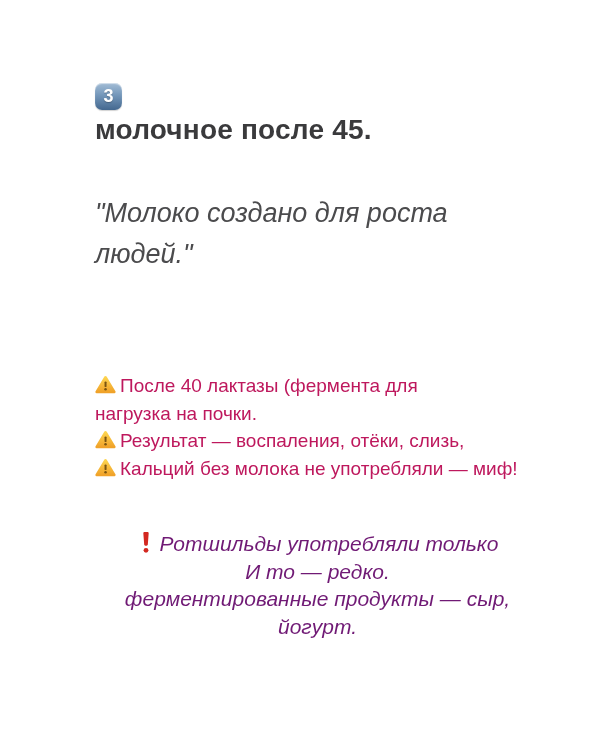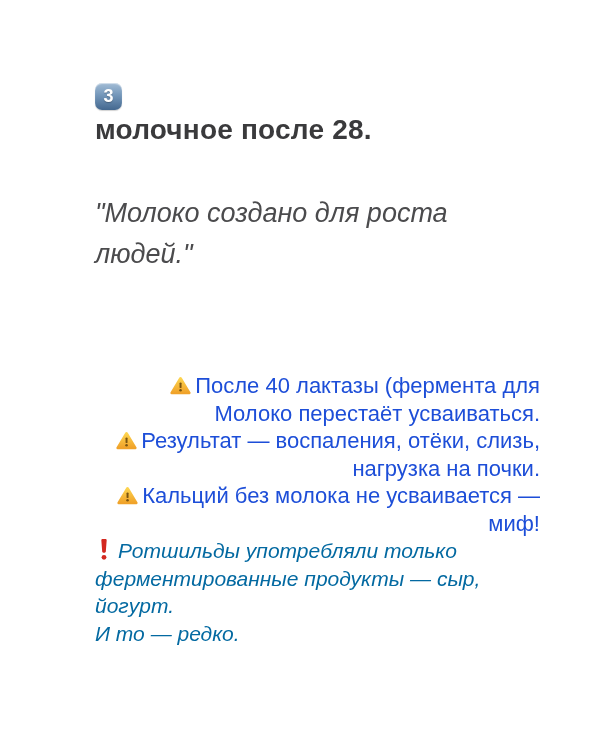--- a/index.html
+++ b/index.html
@@ -55,61 +55,62 @@
     line-height: 41px;
     font-style: italic;
     font-weight: 400;
     color: #4b4b4d;
   }
   .quote-line { display: block; }
 
   
   .warnings {
     margin-top: 97px;
-    font-size: 22px;
+    font-size: 19px;
     line-height: 27.5px;
-    color: #1d4ed8;
-    text-align: right;
+    color: #be185d;
   }
   .warn-item { margin: 0; }
   .w-line { display: block; }
   .warn-icon {
     display: inline-block;
     width: 21px;
     height: 19px;
     vertical-align: -2px;
     margin-right: 4px;
   }
 
   
   .note {
+    margin-top: 48px;
     font-size: 21px;
     line-height: 27.5px;
     font-style: italic;
-    color: #0369a1;
+    color: #701a75;
+    text-align: center;
   }
   .n-line { display: block; }
   .red-excl-icon {
     display: inline-block;
     width: 10px;
     height: 21px;
     vertical-align: -2px;
     margin: 0 9px 0 4px;
   }
 </style>
 </head>
 <body>
 
 <div class="page">
 
   <h1 class="title">
     <span class="title-line">
       <span class="keycap"><span class="keycap-digit">3</span></span>
     </span>
-    <span class="title-line">молочное после 28.</span>
+    <span class="title-line">молочное после 45.</span>
   </h1>
 
   <blockquote class="quote">
     <span class="quote-line">"Молоко создано для роста</span>
     <span class="quote-line">людей."</span>
   </blockquote>
 
   <div class="warnings">
 
     <p class="warn-item">
@@ -117,44 +118,43 @@
           <defs>
             <linearGradient id="wg1" x1="0" y1="0" x2="0" y2="1">
               <stop offset="0" stop-color="#fdd44f"></stop>
                 <stop offset="1" stop-color="#f0a229"></stop>
             </linearGradient>
           </defs>
           <path d="M12 2.6 L22.2 19.6 H1.8 Z" fill="url(#wg1)" stroke="url(#wg1)" stroke-width="3" stroke-linejoin="round"></path>
           <rect x="10.9" y="7.4" width="2.3" height="6.6" rx="1.1" fill="#7a5410"></rect>
           <circle cx="12.05" cy="16.6" r="1.45" fill="#7a5410"></circle>
         </svg><span>После 40 лактазы (фермента для</span></span>
-      <span class="w-line">Молоко перестаёт усваиваться.</span>
+    </p>
+
+    <p class="warn-item">
+      <span class="w-line">нагрузка на почки.</span>
+      <span class="w-line"><svg class="warn-icon" viewBox="0 0 24 22" xmlns="http://www.w3.org/2000/svg">
+          <path d="M12 2.6 L22.2 19.6 H1.8 Z" fill="url(#wg1)" stroke="url(#wg1)" stroke-width="3" stroke-linejoin="round"></path>
+          <rect x="10.9" y="7.4" width="2.3" height="6.6" rx="1.1" fill="#7a5410"></rect>
+          <circle cx="12.05" cy="16.6" r="1.45" fill="#7a5410"></circle>
+        </svg><span>Результат — воспаления, отёки, слизь,</span></span>
     </p>
 
     <p class="warn-item">
       <span class="w-line"><svg class="warn-icon" viewBox="0 0 24 22" xmlns="http://www.w3.org/2000/svg">
           <path d="M12 2.6 L22.2 19.6 H1.8 Z" fill="url(#wg1)" stroke="url(#wg1)" stroke-width="3" stroke-linejoin="round"></path>
           <rect x="10.9" y="7.4" width="2.3" height="6.6" rx="1.1" fill="#7a5410"></rect>
           <circle cx="12.05" cy="16.6" r="1.45" fill="#7a5410"></circle>
-        </svg><span>Результат — воспаления, отёки, слизь,</span></span>
-      <span class="w-line">нагрузка на почки.</span>
-    </p>
-
-    <p class="warn-item">
-      <span class="w-line"><svg class="warn-icon" viewBox="0 0 24 22" xmlns="http://www.w3.org/2000/svg">
-          <path d="M12 2.6 L22.2 19.6 H1.8 Z" fill="url(#wg1)" stroke="url(#wg1)" stroke-width="3" stroke-linejoin="round"></path>
-          <rect x="10.9" y="7.4" width="2.3" height="6.6" rx="1.1" fill="#7a5410"></rect>
-          <circle cx="12.05" cy="16.6" r="1.45" fill="#7a5410"></circle>
-        </svg><span>Кальций без молока не усваивается — миф!</span></span>
+        </svg><span>Кальций без молока не употребляли — миф!</span></span>
     </p>
 
   </div>
 
   <div class="note">
     <span class="n-line"><svg class="red-excl-icon" viewBox="0 0 10 22" xmlns="http://www.w3.org/2000/svg">
         <path d="M2.2 1.3 C2.2 0.6 2.8 0 3.5 0 H6.5 C7.2 0 7.8 0.6 7.8 1.3 L6.9 13.2 C6.85 13.9 6.3 14.4 5.6 14.4 H4.4 C3.7 14.4 3.15 13.9 3.1 13.2 Z" fill="#d32820"></path>
         <circle cx="5" cy="19.2" r="2.5" fill="#d32820"></circle>
       </svg><span>Ротшильды употребляли только</span></span>
+    <span class="n-line">И то — редко.</span>
     <span class="n-line">ферментированные продукты — сыр, йогурт.</span>
-    <span class="n-line">И то — редко.</span>
   </div>
 
 </div>
 
 </body></html>

